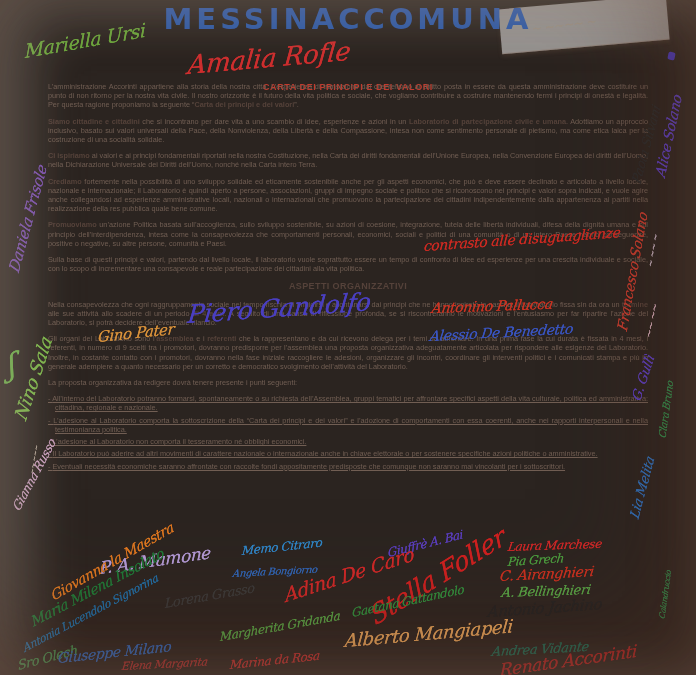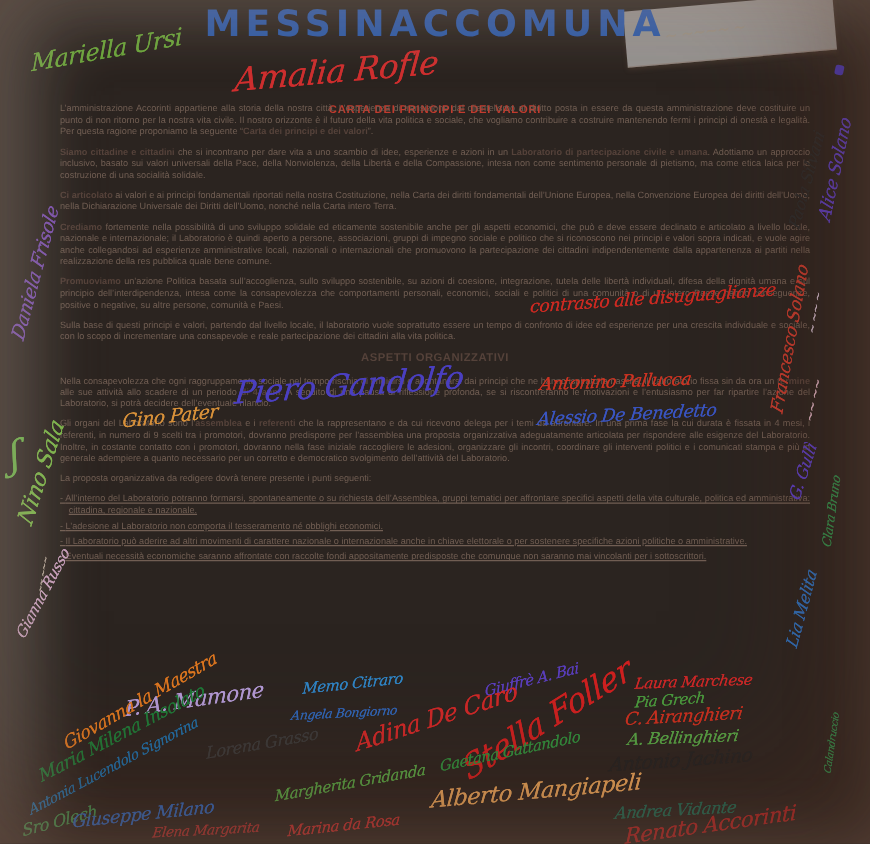--- a/index.html
+++ b/index.html
@@ -61,33 +61,34 @@
 
   <div class="doc-header">
     <h1 class="doc-title">MESSINACCOMUNA</h1>
     <div class="doc-subtitle">CARTA DEI PRINCIPI E DEI VALORI</div>
   </div>
 
   <div class="doc-body">
     <div id="paras-top">
         <p class="italic"><span>L’amministrazione Accorinti appartiene alla storia della nostra città. L’esperienza di transizione dal clientelismo al diritto posta in essere da questa amministrazione deve costituire un punto di non ritorno per la nostra vita civile. Il nostro orizzonte è il futuro della vita politica e sociale, che vogliamo contribuire a costruire mantenendo fermi i principi di onestà e legalità. Per questa ragione proponiamo la seguente “</span><b>Carta dei principi e dei valori</b><span>”.</span></p>
         <p><b>Siamo cittadine e cittadini</b><span> che si incontrano per dare vita a uno scambio di idee, esperienze e azioni in un </span><b>Laboratorio di partecipazione civile e umana</b><span>. Adottiamo un approccio inclusivo, basato sui valori universali della Pace, della Nonviolenza, della Libertà e della Compassione, intesa non come sentimento personale di pietismo, ma come etica laica per la costruzione di una socialità solidale.</span></p>
-        <p><b>Ci articolato</b><span> ai valori e ai principi fondamentali riportati nella nostra Costituzione, nella Carta dei diritti fondamentali dell’Unione Europea, nella Convenzione Europea dei diritti dell’Uomo, nella Dichiarazione Universale dei Diritti dell’Uomo, nonché nella Carta intero Terra.</span></p>
+        <p><b>Ci ispiriamo</b><span> ai valori e ai principi fondamentali riportati nella nostra Costituzione, nella Carta dei diritti fondamentali dell’Unione Europea, nella Convenzione Europea dei diritti dell’Uomo, nella Dichiarazione Universale dei Diritti dell’Uomo, nonché nella Carta intero Terra.</span></p>
         <p><b>Crediamo</b><span> fortemente nella possibilità di uno sviluppo solidale ed eticamente sostenibile anche per gli aspetti economici, che può e deve essere declinato e articolato a livello locale, nazionale e internazionale; il Laboratorio è quindi aperto a persone, associazioni, gruppi di impegno sociale e politico che si riconoscono nei principi e valori sopra indicati, e vuole agire anche collegandosi ad esperienze amministrative locali, nazionali o internazionali che promuovono la partecipazione dei cittadini indipendentemente dalla appartenenza ai partiti nella realizzazione della res pubblica quale bene comune.</span></p>
         <p><b>Promuoviamo</b><span> un’azione Politica basata sull’accoglienza, sullo sviluppo sostenibile, su azioni di coesione, integrazione, tutela delle libertà individuali, difesa della dignità umana e sul principio dell’interdipendenza, intesa come la consapevolezza che comportamenti personali, economici, sociali e politici di una comunità o di un intero Paese hanno conseguenze, positive o negative, su altre persone, comunità e Paesi.</span></p>
         <p><span>Sulla base di questi principi e valori, partendo dal livello locale, il laboratorio vuole soprattutto essere un tempo di confronto di idee ed esperienze per una crescita individuale e sociale, con lo scopo di incrementare una consapevole e reale partecipazione dei cittadini alla vita politica.</span></p>
       </div>
     <h2 class="section-header">ASPETTI ORGANIZZATIVI</h2>
     <div id="paras-bottom">
         <p><span>Nella consapevolezza che ogni raggruppamento sociale nel tempo rischia di irrigidirsi e allontanarsi dai principi che ne hanno ispirato la nascita, il Laboratorio fissa sin da ora un </span><b>termine</b><span> alle sue attività allo scadere di un periodo </span><b>di 4 anni</b><span>. A seguito di una pausa di riflessione profonda, se si riscontreranno le motivazioni e l’entusiasmo per far ripartire l’azione del Laboratorio, si potrà decidere dell’eventuale rilancio.</span></p>
         <p><span>Gli organi del Laboratorio sono l’</span><b>assemblea</b><span> e i </span><b>referenti</b><span> che la rappresentano e da cui ricevono delega per i temi da affrontare. In una prima fase la cui durata è fissata in 4 mesi, i referenti, in numero di 9 scelti tra i promotori, dovranno predisporre per l’assemblea una proposta organizzativa adeguatamente articolata per rispondere alle esigenze del Laboratorio. Inoltre, in costante contatto con i promotori, dovranno nella fase iniziale raccogliere le adesioni, organizzare gli incontri, coordinare gli interventi politici e i comunicati stampa e più in generale adempiere a quanto necessario per un corretto e democratico svolgimento dell’attività del Laboratorio.</span></p>
       </div>
     <p class="list-intro">La proposta organizzativa da redigere dovrà tenere presente i punti seguenti:</p>
     <ul class="points" id="bullet-list">
         <li>All’interno del Laboratorio potranno formarsi, spontaneamente o su richiesta dell’Assemblea, gruppi tematici per affrontare specifici aspetti della vita culturale, politica ed amministrativa: cittadina, regionale e nazionale.</li>
+        <li>L’adesione al Laboratorio comporta la sottoscrizione della “Carta dei principi e dei valori” e l’adozione di comportamenti con essa coerenti, anche nei rapporti interpersonali e nella testimonianza politica.</li>
         <li>L’adesione al Laboratorio non comporta il tesseramento né obblighi economici.</li>
         <li>Il Laboratorio può aderire ad altri movimenti di carattere nazionale o internazionale anche in chiave elettorale o per sostenere specifiche azioni politiche o amministrative.</li>
         <li>Eventuali necessità economiche saranno affrontate con raccolte fondi appositamente predisposte che comunque non saranno mai vincolanti per i sottoscrittori.</li>
       </ul>
   </div>
 
   <div class="sig note" id="margin-note" style="left: 424px; top: 238px; font-size: 14px; transform: rotate(-4deg) skewX(-8deg); color: rgb(204, 42, 34);">contrasto alle disuguaglianze</div>
 
   <div id="signatures-layer">
       <span class="sig" style="left: 25px; top: 40px; color: rgb(106, 166, 58); font-size: 19px; transform: rotate(-10deg) skewX(-10deg);">Mariella Ursi</span>

